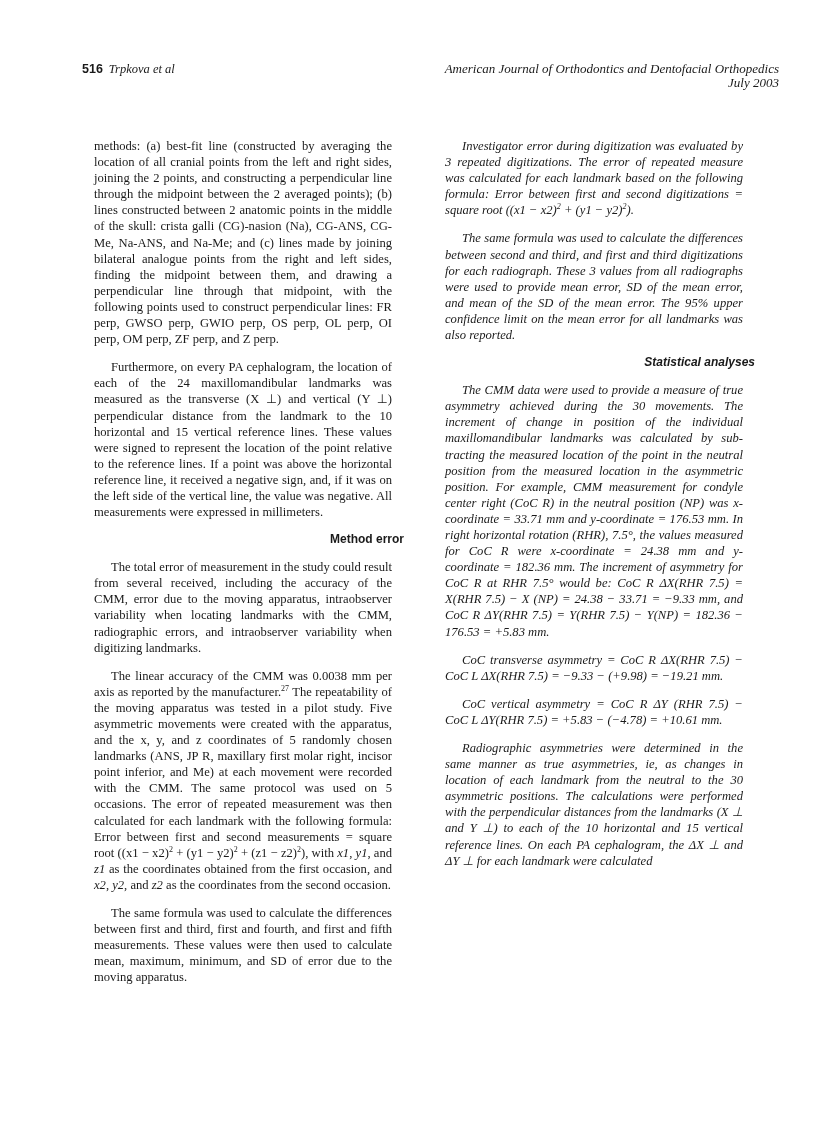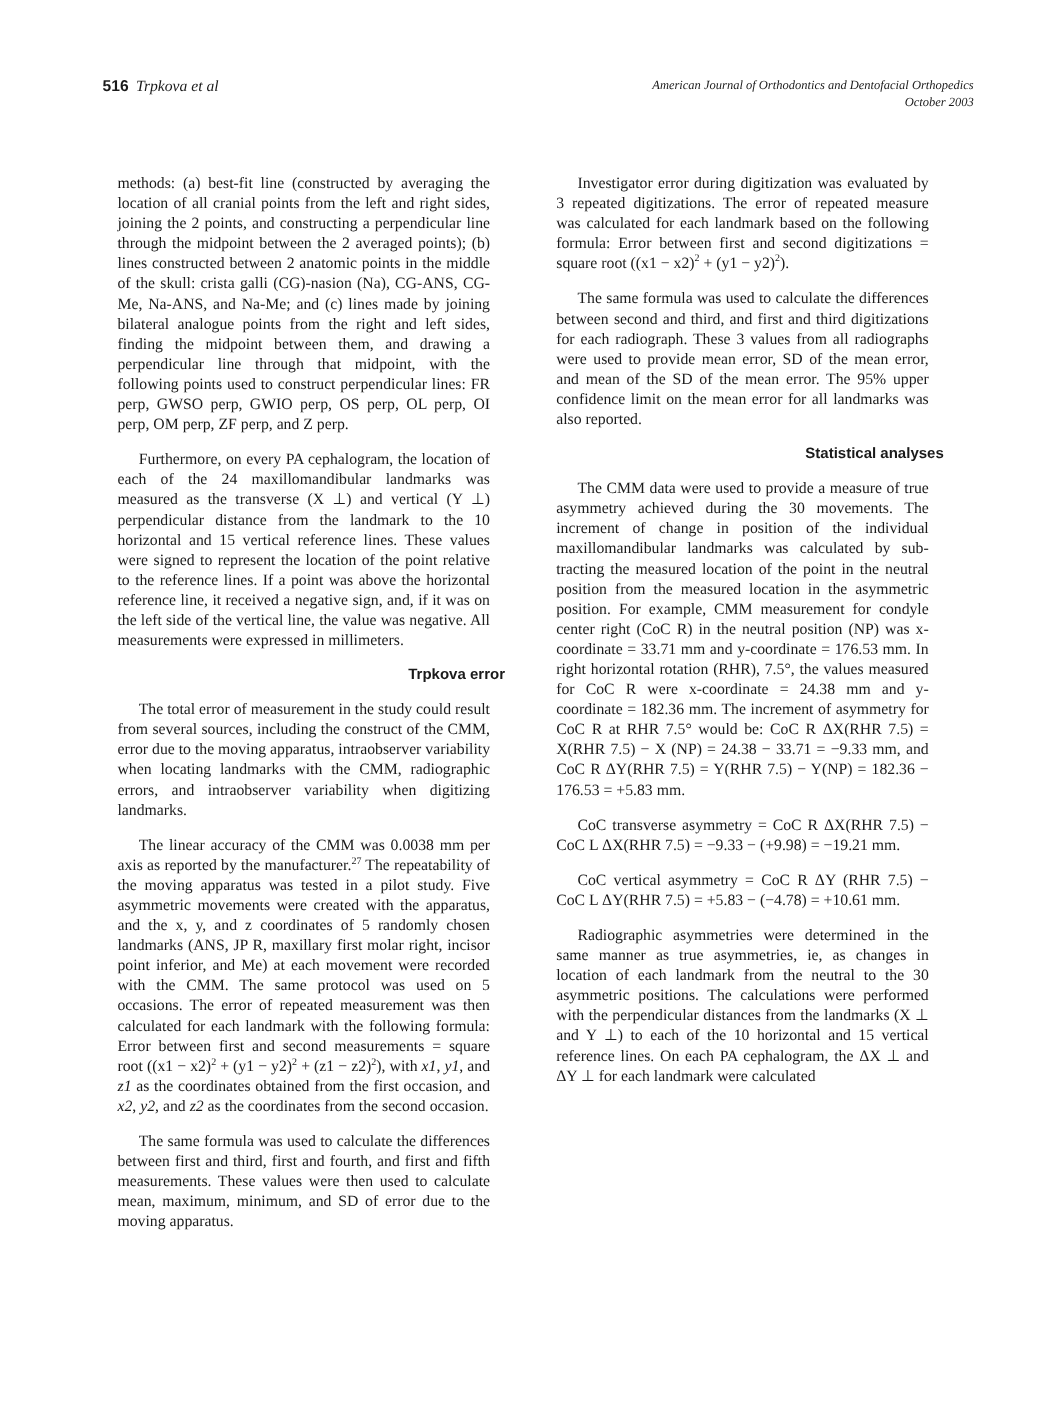--- a/index.html
+++ b/index.html
@@ -2,49 +2,49 @@
 <html><head>
 <meta charset="utf-8">
 <style>
   html, body { margin: 0; padding: 0; background: #ffffff; }
   body { width: 838px; height: 1122px; position: relative; overflow: hidden; color: #1a1a1a; }
   .page { position: absolute; left: 0; top: 0; width: 838px; height: 1122px; padding-left: 23px; }
   .running-head { position: absolute; top: 62px; left: 82px; right: 82px; height: 34px; }
   .rh-left { position: absolute; left: 0; top: 0; font-family: "Liberation Serif", serif; font-size: 12.5px; }
   .rh-left .pgnum { font-family: "Liberation Sans", sans-serif; font-weight: bold; font-size: 12.5px; margin-right: 6px; }
   .rh-left .authors { font-style: italic; }
-  .rh-right { position: absolute; right: 0; top: 0; text-align: right; font-family: "Liberation Serif", serif; font-style: italic; font-size: 10px; line-height: 14px; }
+  .rh-right { position: absolute; right: 0; top: 0; text-align: right; font-family: "Liberation Serif", serif; font-style: italic; font-size: 13px; line-height: 14px; }
   .col { position: absolute; top: 126px; width: 322px; font-family: "Liberation Serif", serif; font-size: 12.6px; line-height: 16.1px; text-align: justify; hyphens: manual; }
   .col-left { left: 82px; }
-  .col-right { left: 433px; }
+  .col-right { left: 433px; font-style: italic; }
   .col p { margin: 12px; text-indent: 0; }
   .col p.ind { text-indent: 17px; }
   .col h3 { font-family: "Liberation Sans", sans-serif; font-weight: bold; font-size: 12px; margin: 12px 0 8px 0; line-height: 15px; text-align: right; }
   sup { font-size: 8px; line-height: 0; vertical-align: 5px; }
 </style>
 </head>
 <body>
 
 <div class="page">
 
   <div class="running-head">
     <div class="rh-left">
       <span class="pgnum">516</span><span class="authors">Trpkova et al</span>
     </div>
     <div class="rh-right">
       <div>American Journal of Orthodontics and Dentofacial Orthopedics</div>
-      <div>October 2003</div>
+      <div>July 2003</div>
     </div>
   </div>
 
   <div class="col col-left">
     <p>methods: (a) best-fit line (constructed by averaging the location of all cranial points from the left and right sides, joining the 2 points, and constructing a perpen­dicular line through the midpoint between the 2 aver­aged points); (b) lines constructed between 2 anatomic points in the middle of the skull: crista galli (CG)-nasion (Na), CG-ANS, CG-Me, Na-ANS, and Na-Me; and (c) lines made by joining bilateral analogue points from the right and left sides, finding the midpoint between them, and drawing a perpendicular line through that midpoint, with the following points used to construct perpendicular lines: FR perp, GWSO perp, GWIO perp, OS perp, OL perp, OI perp, OM perp, ZF perp, and Z perp.</p>
     <p class="ind">Furthermore, on every PA cephalogram, the loca­tion of each of the 24 maxillomandibular landmarks was measured as the transverse (X ⊥) and vertical (Y ⊥) perpendicular distance from the landmark to the 10 horizontal and 15 vertical reference lines. These values were signed to represent the location of the point relative to the reference lines. If a point was above the horizontal reference line, it received a negative sign, and, if it was on the left side of the vertical line, the value was negative. All measurements were expressed in millimeters.</p>
-    <h3>Trpkova error</h3>
-    <p class="ind">The total error of measurement in the study could result from several sources, including the construct of the CMM, error due to the moving apparatus, intraob­server variability when locating landmarks with the CMM, radiographic errors, and intraobserver variabil­ity when digitizing landmarks.</p>
+    <h3>Method error</h3>
+    <p class="ind">The total error of measurement in the study could result from several received, including the accuracy of the CMM, error due to the moving apparatus, intraob­server variability when locating landmarks with the CMM, radiographic errors, and intraobserver variabil­ity when digitizing landmarks.</p>
     <p class="ind"><span>The linear accuracy of the CMM was 0.0038 mm per axis as reported by the manufacturer.</span><sup>27</sup><span> The repeat­ability of the moving apparatus was tested in a pilot study. Five asymmetric movements were created with the apparatus, and the x, y, and z coordinates of 5 randomly chosen landmarks (ANS, JP R, maxillary first molar right, incisor point inferior, and Me) at each movement were recorded with the CMM. The same protocol was used on 5 occasions. The error of repeated measurement was then calculated for each landmark with the following formula: Error between first and second measurements = square root ((x1 − x2)</span><sup>2</sup><span> + (y1 − y2)</span><sup>2</sup><span> + (z1 − z2)</span><sup>2</sup><span>), with </span><i>x1</i><span>, </span><i>y1</i><span>, and </span><i>z1</i><span> as the coordinates obtained from the first occasion, and </span><i>x2</i><span>, </span><i>y2</i><span>, and </span><i>z2</i><span> as the coordinates from the second occasion.</span></p>
     <p class="ind">The same formula was used to calculate the differ­ences between first and third, first and fourth, and first and fifth measurements. These values were then used to calculate mean, maximum, minimum, and SD of error due to the moving apparatus.</p>
   </div>
 
   <div class="col col-right">
     <p class="ind"><span>Investigator error during digitization was evaluated by 3 repeated digitizations. The error of repeated measure was calculated for each landmark based on the following formula: Error between first and second digitizations = square root ((x1 − x2)</span><sup>2</sup><span> + (y1 − y2)</span><sup>2</sup><span>).</span></p>
     <p class="ind">The same formula was used to calculate the differ­ences between second and third, and first and third digitizations for each radiograph. These 3 values from all radiographs were used to provide mean error, SD of the mean error, and mean of the SD of the mean error. The 95% upper confidence limit on the mean error for all landmarks was also reported.</p>
     <h3>Statistical analyses</h3>
     <p class="ind">The CMM data were used to provide a measure of true asymmetry achieved during the 30 movements. The increment of change in position of the individual maxillomandibular landmarks was calculated by sub­tracting the measured location of the point in the neutral position from the measured location in the asymmetric position. For example, CMM measurement for condyle center right (CoC R) in the neutral position (NP) was x-coordinate = 33.71 mm and y-coordinate = 176.53 mm. In right horizontal rotation (RHR), 7.5°, the values measured for CoC R were x-coordinate = 24.38 mm and y-coordinate = 182.36 mm. The increment of asymmetry for CoC R at RHR 7.5° would be: CoC R ΔX(RHR 7.5) = X(RHR 7.5) − X (NP) = 24.38 − 33.71 = −9.33 mm, and CoC R ΔY(RHR 7.5) = Y(RHR 7.5) − Y(NP) = 182.36 − 176.53 = +5.83 mm.</p>
     <p class="ind">CoC transverse asymmetry = CoC R ΔX(RHR 7.5) − CoC L ΔX(RHR 7.5) = −9.33 − (+9.98) = −19.21 mm.</p>

